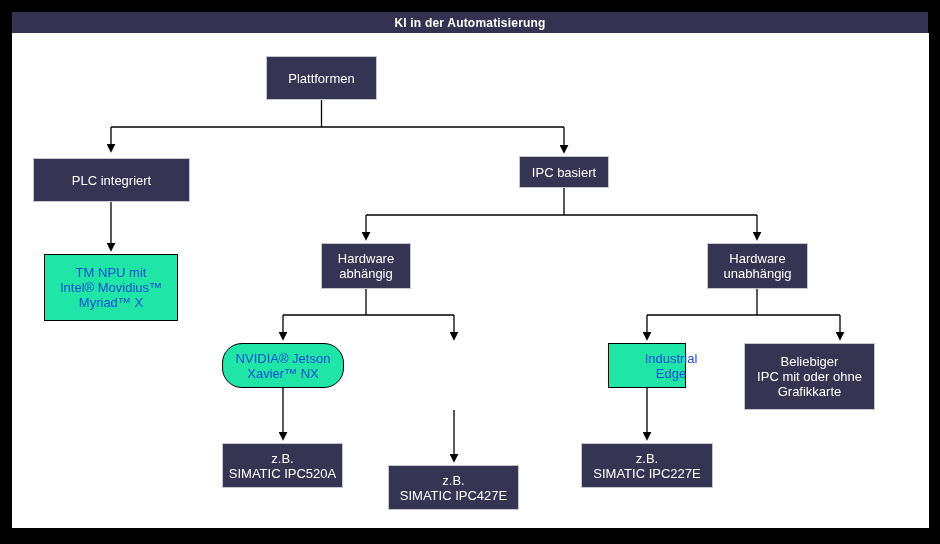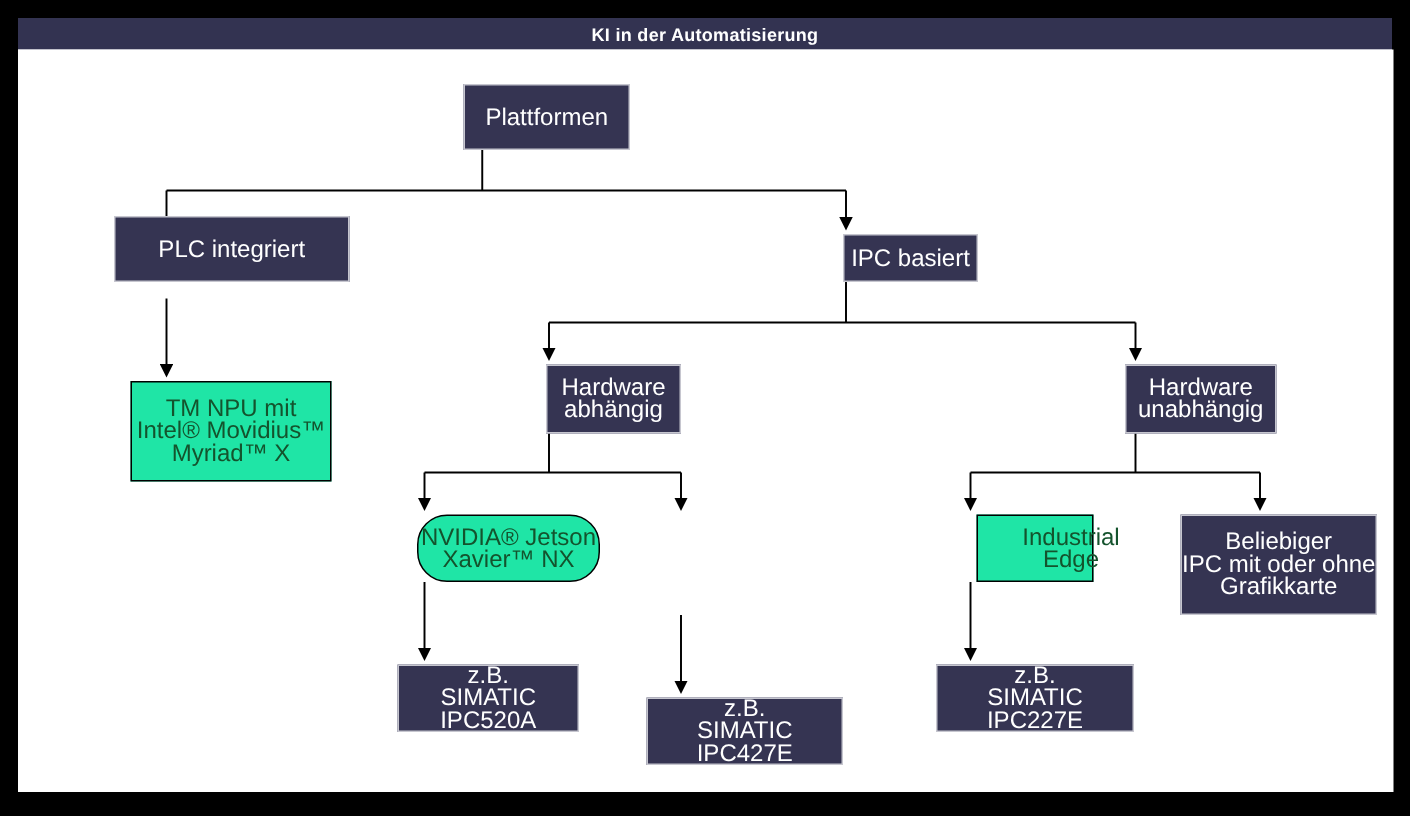--- a/index.html
+++ b/index.html
@@ -37,43 +37,42 @@
     width: 940px; height: 544px;
     pointer-events: none;
   }
   .node {
     position: absolute;
     box-sizing: border-box;
     display: flex;
     align-items: center;
     justify-content: center;
     text-align: center;
-    font-size: 16px;
+    font-size: 13px;
     line-height: 15px;
     white-space: pre-line;
-    margin-left: 43px;
   }
   .dark {
     background: #353452;
     color: #ffffff;
     border: 1px solid #c6c6cf;
   }
   .green {
     background: #1fe5a6;
-    color: #14532d;
+    color: #1d4ed8;
     border: 1.5px solid #000000;
     text-align: center;
   }
   #n-plattformen { left: 266px; top: 56px;  width: 111px; height: 44px; }
-  #n-plc         { left: 33px;  top: 144px; width: 157px; height: 44px; text-align: right; }
+  #n-plc         { left: 33px;  top: 158px; width: 157px; height: 44px; text-align: right; }
   #n-ipc         { left: 519px; top: 156px; width: 90px;  height: 32px; text-align: center; }
   #n-tmnpu       { left: 44px;  top: 254px; width: 134px; height: 67px; }
   #n-hwa         { left: 321px; top: 243px; width: 90px;  height: 46px; }
   #n-hwu         { left: 707px; top: 243px; width: 101px; height: 46px; }
-  #n-nvidia      { left: 235px; top: 343px; width: 122px; height: 45px; border-radius: 20px; }
+  #n-nvidia      { left: 222px; top: 343px; width: 122px; height: 45px; border-radius: 20px; }
   #n-google      { left: 398px; top: 343px; width: 112px; height: 67px; }
   #n-iedge       { left: 608px; top: 343px; width: 78px;  height: 45px; padding-left: 48px; }
   #n-beliebiger  { left: 744px; top: 343px; width: 131px; height: 67px; }
   #n-520a        { left: 222px; top: 443px; width: 121px; height: 45px; }
   #n-427e        { left: 388px; top: 465px; width: 131px; height: 45px; }
   #n-227e        { left: 581px; top: 443px; width: 132px; height: 45px; }
 </style>
 </head>
 <body>
 

